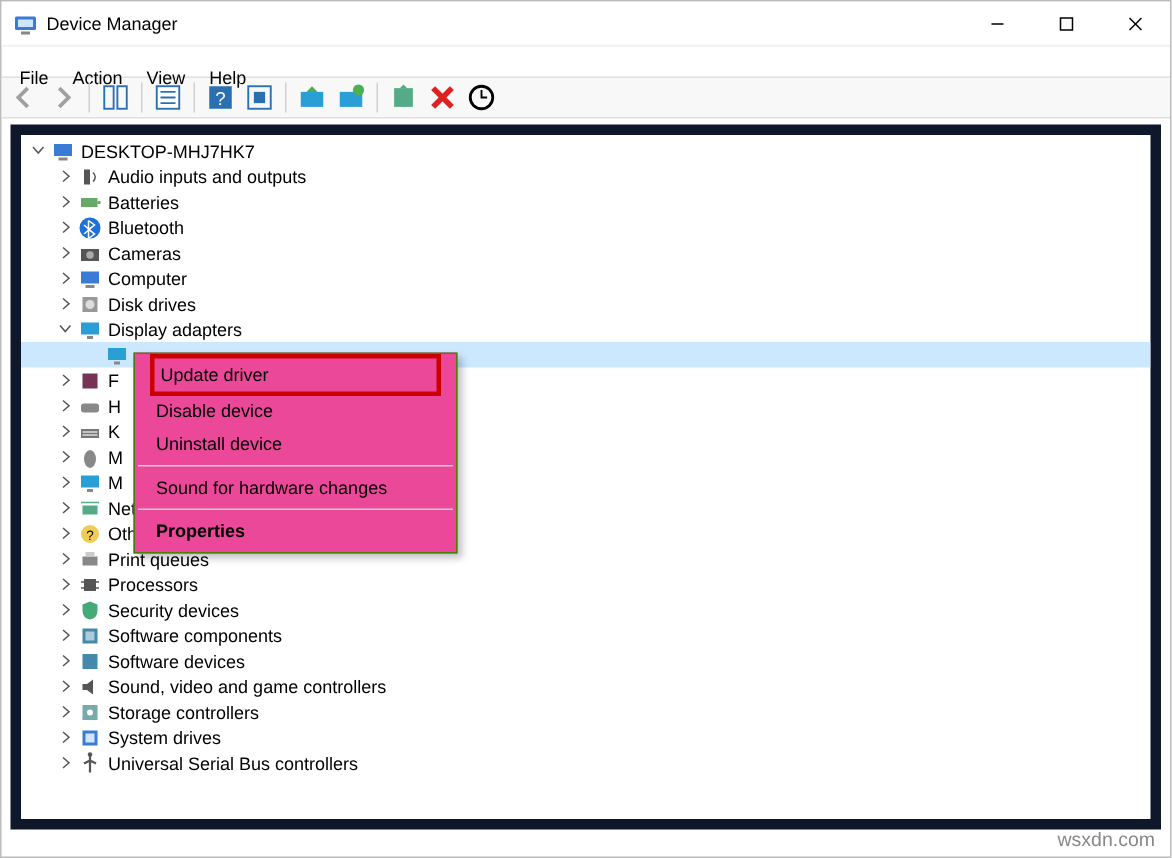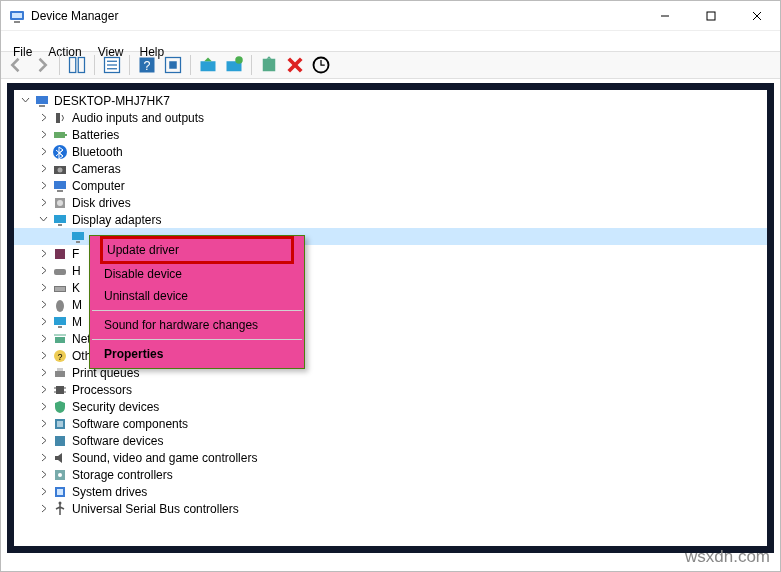--- a/index.html
+++ b/index.html
@@ -77,21 +77,21 @@
   }
   .cm-item { padding:4px 14px; }
   .cm-sep { height:1px; background:#d0d0d0; margin:3px 2px; }
   .cm-highlight {
     border:3px solid #c00;
     margin:-3px 10px -1px 10px;
     padding:4px 4px;
   }
   .watermark {
     position:absolute; right:10px; bottom:4px;
-    font-size:17px; color:#888;
+    font-size:13px; color:#888;
   }
   
 </style>
 </head>
 <body>
 
 <div class="titlebar">
   <span class="app-icon">
     <svg viewBox="0 0 16 16">
         <rect x="1" y="3" width="14" height="9" rx="1" fill="#3a7bd5"></rect>

